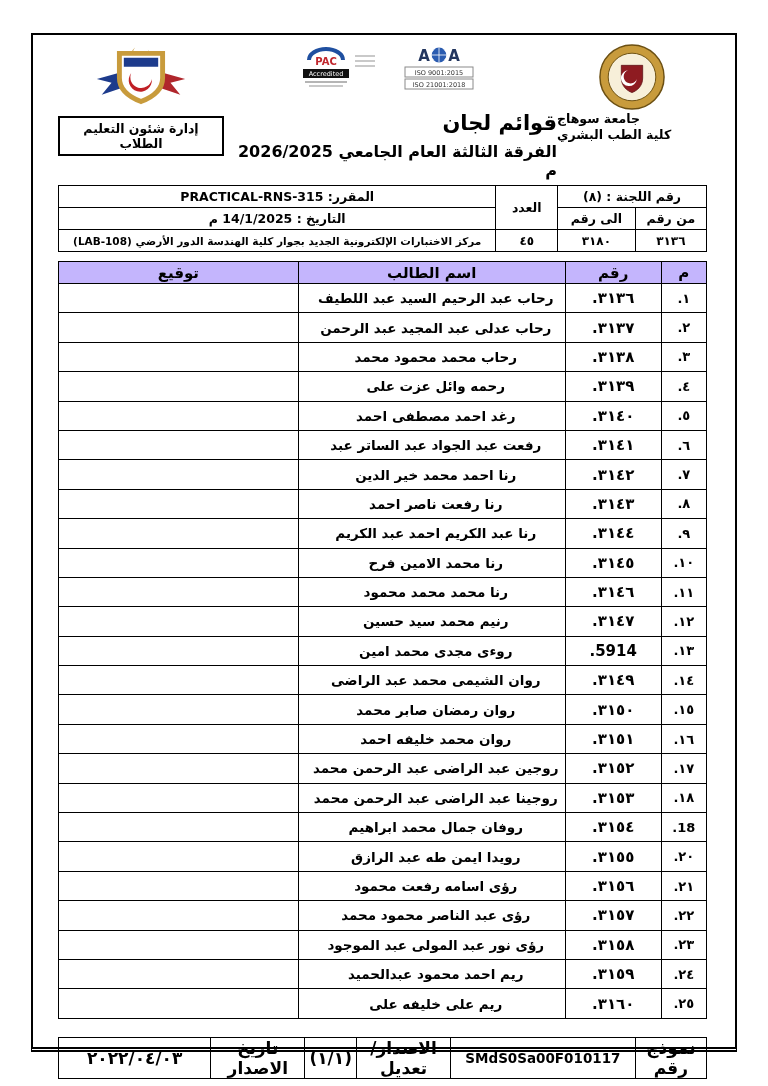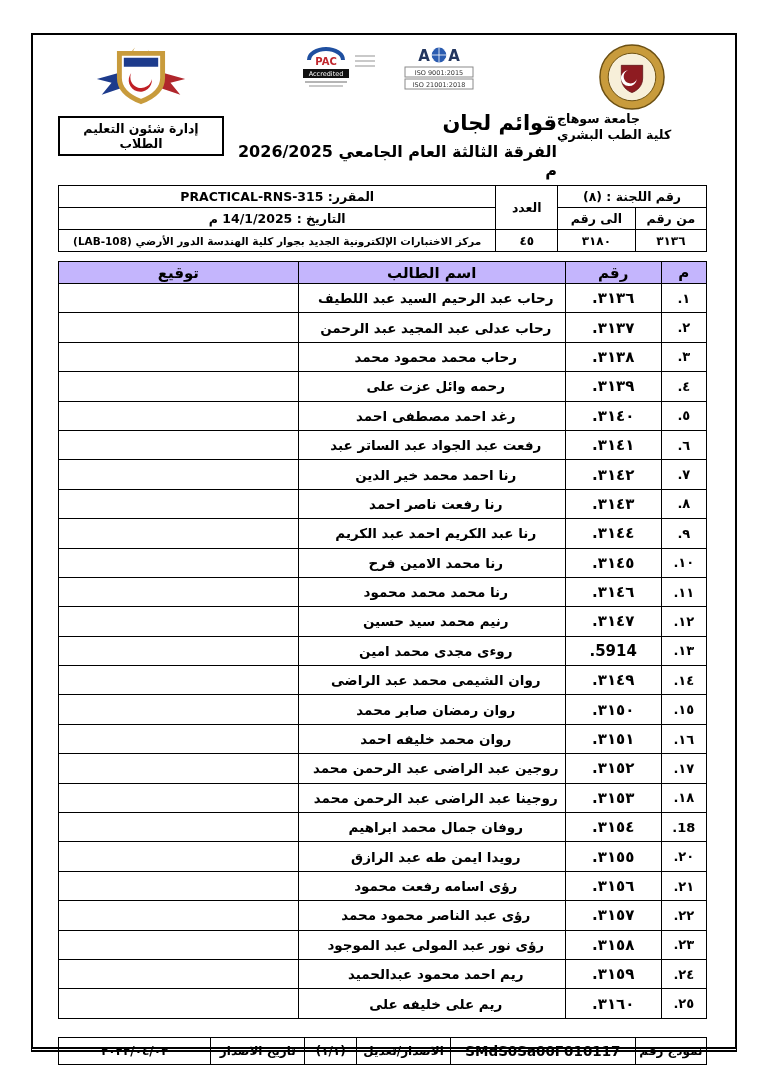--- a/index.html
+++ b/index.html
@@ -42,21 +42,21 @@
   
   .main { margin-top:9px; border:1.5px solid #000; }
   .main th { background:#c4b5fd; font-size:15px; font-weight:bold; height:22px; }
   .main td { font-weight:bold; height:29.4px; }
   .main td.c-num { font-size:15px; }
   .main td.c-ser { font-size:13px; }
   .main td.c-name { font-size:13.5px;padding-left:8px; }
 
   
   .foot { margin-top:18px; border:1.5px solid #000; }
-  .foot td { font-weight:bold; font-size:12px; height:27px; padding:0 2px; }
+  .foot td { font-weight:bold; font-size:17px; height:27px; padding:0 2px; }
   .foot .latin { font-size:13.5px; }
 </style>
 </head>
 <body>
 
 <div class="frame">
 
   <header class="hdr">
 
     <div class="uni-block">

